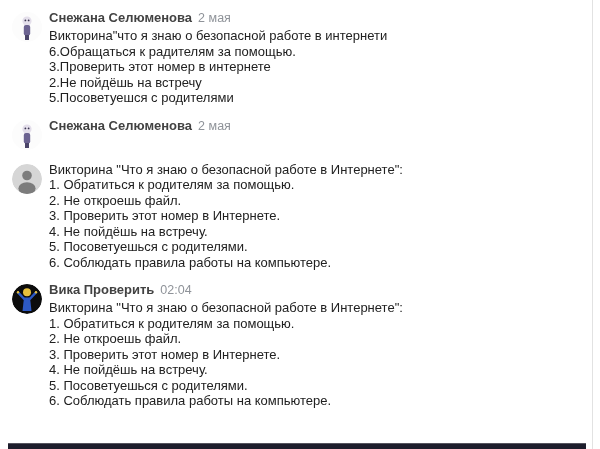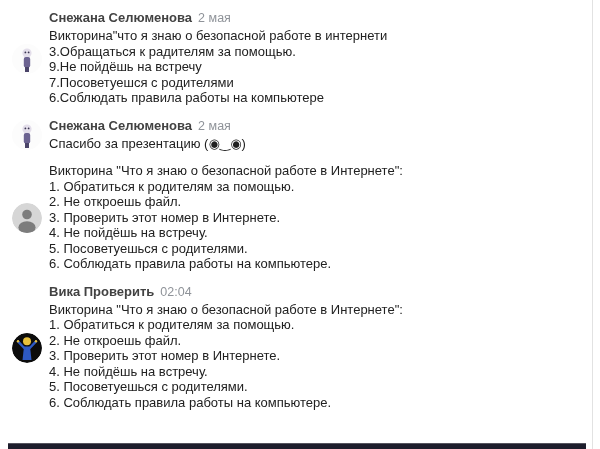--- a/index.html
+++ b/index.html
@@ -14,21 +14,21 @@
     position:relative;
     width:600px;height:449px;
     overflow:hidden;
     background:#ffffff;
   }
   .comments{
     padding:10px 0 0 12px;
   }
   .comment{
     display:flex;
-    align-items:center;
+    align-items:flex-start;
     margin-bottom:12px;
   }
   .avatar{
     width:30px;height:30px;
     border-radius:50%;
     overflow:hidden;
     flex-shrink:0;
     margin-right:7px;
     margin-top:2px;
     cursor:pointer;
@@ -95,47 +95,44 @@
         <rect x="13" y="23" width="4" height="5" fill="#4a4468"></rect>
       </svg>
 
     </div>
     <div class="content">
       <div class="header">
         <span class="author">Снежана Селюменова</span><span class="timestamp">2 мая</span>
       </div>
       <div class="body">
             <div class="line">Викторина"что я знаю о безопасной работе в интернети</div>
-            <div class="line">3.Обращаться к радителям за помощью.</div>
-            <div class="line">9.Не пойдёшь на встречу</div>
-            <div class="line">7.Посоветуешся с родителями</div>
-            <div class="line">6.Соблюдать правила работы на компьютере</div>
+            <div class="line">6.Обращаться к радителям за помощью.</div>
+            <div class="line">3.Проверить этот номер в интернете</div>
+            <div class="line">2.Не пойдёшь на встречу</div>
+            <div class="line">5.Посоветуешся с родителями</div>
           </div>
     </div>
   </div>
 
   <div class="comment">
     <div class="avatar avatar-doll">
       <svg class="av-doll" viewBox="0 0 30 30" xmlns="http://www.w3.org/2000/svg">
         <rect width="30" height="30" fill="#fcfcfc"></rect>
         <circle cx="15" cy="9" r="4.6" fill="#e3deea"></circle>
         <circle cx="13.4" cy="8.4" r="0.9" fill="#3a3550"></circle>
         <circle cx="16.6" cy="8.4" r="0.9" fill="#3a3550"></circle>
         <rect x="11.8" y="13" width="6.4" height="10.5" rx="2" fill="#6c6391"></rect>
         <rect x="13" y="23" width="4" height="5" fill="#4a4468"></rect>
       </svg>
 
     </div>
     <div class="content">
       <div class="header">
         <span class="author">Снежана Селюменова</span><span class="timestamp">2 мая</span>
       </div>
-      <div class="body">
-            <div class="line">Спасибо за презентацию (◉‿◉)</div>
-          </div>
     </div>
   </div>
 
   <div class="comment">
     <div class="avatar avatar-default">
 
       <svg class="av-default" viewBox="0 0 30 30" xmlns="http://www.w3.org/2000/svg">
         <circle cx="15" cy="15" r="15" fill="#d6d6d6"></circle>
         <circle cx="15" cy="11.5" r="4.8" fill="#7c7c7c"></circle>
         <ellipse cx="15" cy="24.5" rx="8.6" ry="6.3" fill="#7c7c7c"></ellipse>

